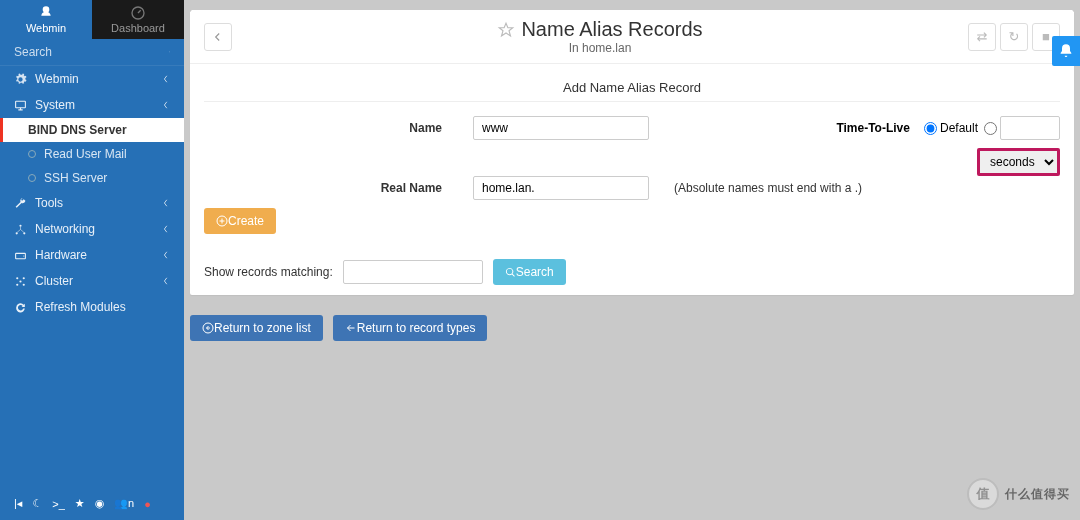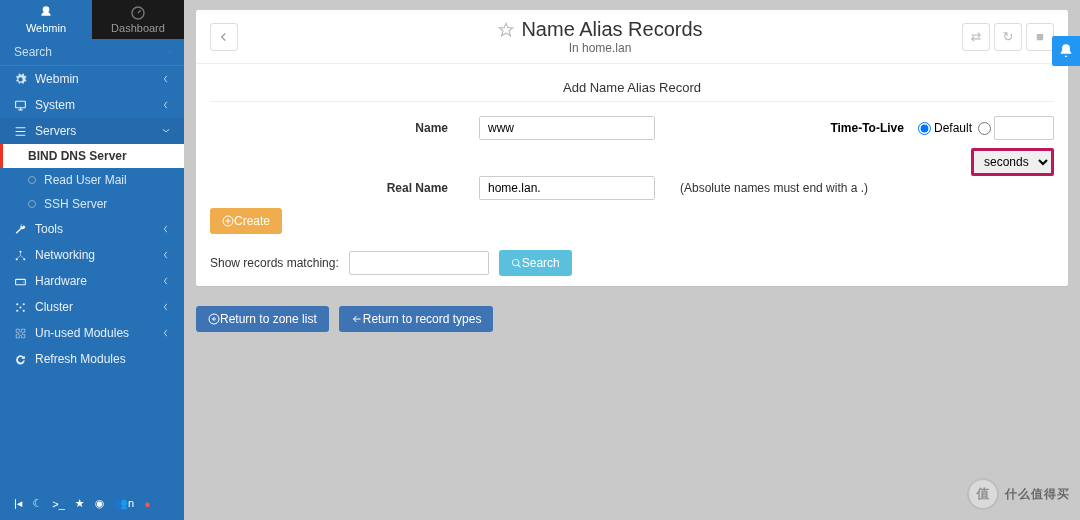--- a/index.html
+++ b/index.html
@@ -18,21 +18,21 @@
     .nav-item { display: flex; align-items: center; padding: 6px 14px; cursor: pointer; font-size: 12px; color: #e8f0f8; position: relative; }
     .nav-item.expanded { background: rgba(0,0,0,0.05); }
     .nav-item svg { width: 13px; height: 13px; margin-right: 8px; fill: currentColor; flex-shrink: 0; }
     .nav-item .chev { margin-left: auto; margin-right: 0; width: 8px; height: 8px; }
     .nav-sub { padding: 5px 14px 5px 28px; font-size: 12px; color: #d8e6f3; cursor: pointer; display: flex; align-items: center; }
     .nav-sub.active { background: #fff; color: #333; font-weight: bold; border-left: 3px solid #e32; padding-left: 25px; }
     .nav-sub .dot { width: 8px; height: 8px; border: 1px solid #8ab; border-radius: 50%; margin-right: 8px; display: inline-block; }
     .bottom-icons { position: absolute; bottom: 0; left: 0; width: 184px; padding: 10px 14px; display: flex; gap: 10px; align-items: center; background: #2670b6; }
     .bottom-icons .bi { color: #fff; font-size: 11px; cursor: pointer; }
     .bottom-icons .red { color: #e55; }
-    .main { position: absolute; left: 184px; top: 0; right: 0; height: 520px; padding: 10px 12px; overflow: auto; border-radius: 30px; }
+    .main { position: absolute; left: 184px; top: 0; right: 0; height: 520px; padding: 10px 6px; overflow: auto; border-radius: 30px; }
     .panel { background: #fff; border-radius: 2px; margin-bottom: 20px; box-shadow: 0 1px 1px rgba(0,0,0,0.05); }
     .panel-header { display: flex; align-items: center; padding: 8px 14px; border-bottom: 1px solid #eee; }
     .back-btn { width: 28px; height: 28px; border: 1px solid #ddd; border-radius: 3px; display: flex; align-items: center; justify-content: center; cursor: pointer; color: #999; }
     .title-block { flex: 1; text-align: center; }
     .title-row { display: flex; align-items: center; justify-content: center; gap: 6px; }
     .title-row svg { width: 18px; height: 18px; fill: none; stroke: #bbb; stroke-width: 1.5; }
     .title-row h1 { font-size: 20px; font-weight: 500; color: #333; }
     .subtitle { font-size: 12px; color: #666; }
     .header-actions { display: flex; gap: 4px; }
     .header-actions .act { width: 28px; height: 28px; border: 1px solid #ddd; border-radius: 3px; display: flex; align-items: center; justify-content: center; cursor: pointer; color: #bbb; }
@@ -45,21 +45,21 @@
     .ttl-block { margin-left: auto; display: flex; align-items: center; gap: 8px; }
     .ttl-label { font-weight: bold; font-size: 12px; }
     .ttl-opts input[type=radio] { margin: 0 3px 0 6px; }
     .ttl-opts { font-size: 12px; display: flex; align-items: center; }
     .ttl-units { display: flex; margin-top: 6px; justify-content: flex-end; }
     .select { padding: 3px 6px; border: 3px solid #be185d; border-radius: 2px; font-size: 12px; }
     .btn { display: inline-flex; align-items: center; padding: 6px 12px; border-radius: 3px; font-size: 12px; cursor: pointer; border: none; color: #fff; }
     .btn-warn { background: #f0ad4e; }
     .btn-info { background: #5bc0de; }
     .btn-primary { background: #3e74b4; }
-    .search-row2 { display: flex; align-items: center; gap: 10px; margin-top: 16px; }
+    .search-row2 { display: flex; align-items: center; gap: 10px; margin-top: 25px; }
     .search-row2 label { font-size: 12px; color: #333;}
     .buttons-row { display: flex; gap: 10px; padding: 0; }
     .notif-tab { position: absolute; right: 0; top: 36px; width: 28px; height: 30px; background: #2196f3; display: flex; align-items: center; justify-content: center; cursor: pointer; border-radius: 2px 0 0 2px; }
     .notif-tab svg { width: 16px; height: 16px; fill: #fff; }
     .watermark { position: absolute; right: 10px; bottom: 10px; display: flex; align-items: center; gap: 6px; opacity: 0.85; }
     .watermark .circ { width: 32px; height: 32px; border-radius: 50%; background: #ddd; border: 2px solid #bbb; display: flex; align-items: center; justify-content: center; font-weight: bold; color: #888; }
     .watermark .txt { font-size: 12px; font-weight: bold; color: #555; letter-spacing: 1px; }
   </style>
 </head>
 <body>
@@ -99,29 +99,20 @@
     <div class="nav-item">
       <svg viewBox="0 0 24 24">
           <rect x="3" y="4" width="18" height="12" rx="1" fill="none" stroke="currentColor" stroke-width="2"></rect>
           <path d="M8 20h8M12 16v4" stroke="currentColor" stroke-width="2"></path>
         </svg>
       <span>System</span>
       <svg class="chev" viewBox="0 0 10 10">
           <path d="M6 1L3 5l3 4" fill="none" stroke="currentColor"></path>
         </svg>
     </div>
-    <div class="nav-item expanded">
-      <svg viewBox="0 0 24 24">
-          <path d="M3 5h18M3 12h18M3 19h18" stroke="currentColor" stroke-width="2"></path>
-        </svg>
-      <span>Servers</span>
-      <svg class="chev" viewBox="0 0 10 10">
-          <path d="M1 3l4 3 4-3" fill="none" stroke="currentColor"></path>
-        </svg>
-    </div>
     <div class="nav-sub active">
       <span>BIND DNS Server</span>
     </div>
     <div class="nav-sub">
       <span class="dot"></span>
       <span>Read User Mail</span>
     </div>
     <div class="nav-sub">
       <span class="dot"></span>
       <span>SSH Server</span>
@@ -159,29 +150,20 @@
     </div>
     <div class="nav-item">
       <svg viewBox="0 0 24 24">
           <circle cx="6" cy="6" r="2"></circle>
           <circle cx="18" cy="6" r="2"></circle>
           <circle cx="6" cy="18" r="2"></circle>
           <circle cx="18" cy="18" r="2"></circle>
           <circle cx="12" cy="12" r="2"></circle>
         </svg>
       <span>Cluster</span>
-      <svg class="chev" viewBox="0 0 10 10">
-          <path d="M6 1L3 5l3 4" fill="none" stroke="currentColor"></path>
-        </svg>
-    </div>
-    <div class="nav-item">
-      <svg viewBox="0 0 24 24">
-          <path d="M4 4h6v3a2 2 0 1 0 4 0V4h6v6h-3a2 2 0 1 0 0 4h3v6h-6v-3a2 2 0 1 0-4 0v3H4v-6h3a2 2 0 1 0 0-4H4z" fill="none" stroke="currentColor"></path>
-        </svg>
-      <span>Un-used Modules</span>
       <svg class="chev" viewBox="0 0 10 10">
           <path d="M6 1L3 5l3 4" fill="none" stroke="currentColor"></path>
         </svg>
     </div>
     <div class="nav-item">
       <svg viewBox="0 0 24 24">
           <path d="M4 12a8 8 0 0 1 14-5l2-2v6h-6l2-2a5 5 0 1 0 1 5h3a8 8 0 0 1-16-2z"></path>
         </svg>
       <span>Refresh Modules</span>
     </div>

